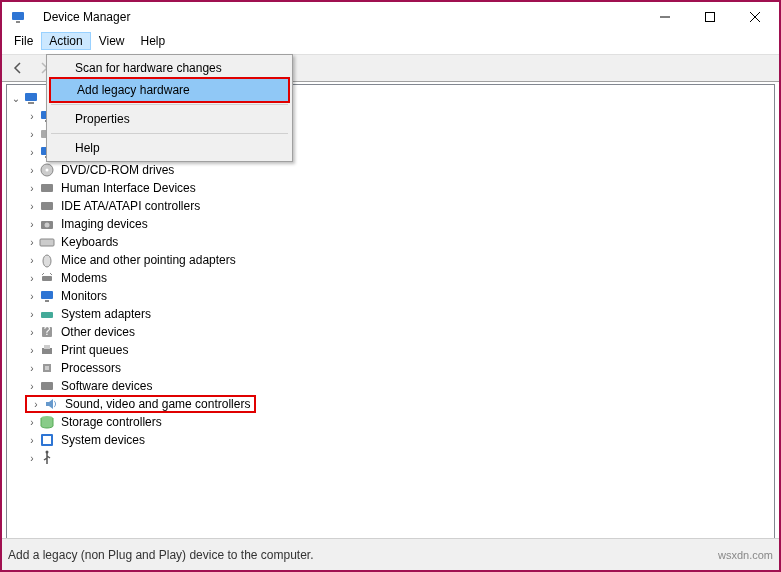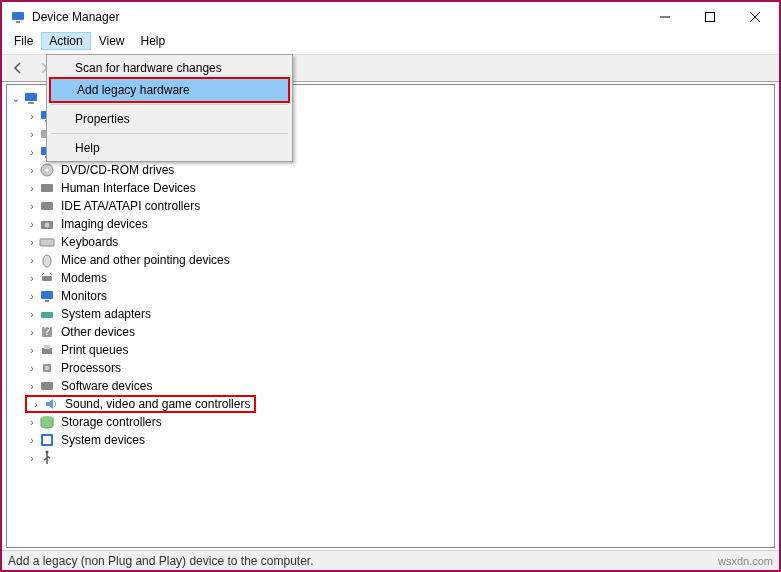--- a/index.html
+++ b/index.html
@@ -1,17 +1,17 @@
 <!DOCTYPE html>
 <html><head>
 <meta charset="utf-8">
 <style>
 * { margin: 0; padding: 0; box-sizing: border-box; font-family: 'Segoe UI', Tahoma, sans-serif; font-size: 12px; }
 body { background: #fff; width: 781px; height: 572px; border: 2px solid #a01050; position: relative; overflow: hidden; }
-.titlebar { height: 30px; display: flex; align-items: center; padding: 0 2px; background: #fff; }
+.titlebar { height: 30px; display: flex; align-items: center; padding: 0 2px; background: #fff; gap: 11px; }
 .titlebar .app-icon { width: 16px; height: 16px; margin: 0 6px; display:inline-block; }
 .titlebar .title { flex: 1; font-size: 12px; color: #000; }
 .titlebar .win-controls { display: flex; }
 .titlebar .win-btn { width: 45px; height: 28px; display: flex; align-items: center; justify-content: center; color: #000; }
 .titlebar .win-btn svg { width: 10px; height: 10px; }
 .menubar { height: 22px; display: flex; align-items: flex-start; padding: 0 4px; background:#fff; }
 .menubar .menu-item { padding: 2px 8px; font-size: 12px; cursor: default; }
 .menubar .menu-item.active { background: #cce8ff; border:1px solid #99d1ff; padding:1px 7px;}
 .toolbar { height: 28px; border-top:1px solid #e0e0e0; border-bottom:1px solid #a0a0a0; display:flex; align-items:center; padding:0 4px; background:#f0f0f0; gap:2px;}
 .toolbar .tool-btn { width:24px; height:22px; display:flex; align-items:center; justify-content:center; }
@@ -22,21 +22,21 @@
 .tree-row .expand { width:14px; height:14px; display:flex; align-items:center; justify-content:center; color:#5a5a5a; font-size:10px;}
 .tree-row .dev-icon { width:16px; height:16px; margin-right:4px; display:inline-flex; align-items:center; justify-content:center;}
 .tree-row .label { padding:4px 2px;}
 .tree-row.root { padding-left:2px;}
 .tree-row.child { padding-left:18px;}
 .highlight-red { border:2px solid #e00000; }
 .dropdown { position:absolute; top:52px; left:44px; width:247px; background:#f0f0f0; border:1px solid #a0a0a0; box-shadow:2px 2px 3px rgba(0,0,0,0.25); z-index:10; padding:2px;}
 .dropdown .dd-item { height:22px; display:flex; align-items:center; padding-left:26px; font-size:12px; cursor:default;}
 .dropdown .dd-sep { height:1px; background:#d0d0d0; margin:3px 2px;}
 .dropdown .dd-item.highlighted { background:#90c8f6; border:2px solid #e00000; height:26px; margin:-2px 0;}
-.statusbar { position:absolute; bottom:0; left:0; right:0; height:20px; border-top:1px solid #d0d0d0; display:flex; align-items:center; padding:0 6px; font-size:11px; color:#333; background:#f0f0f0;margin-top:32px;}
+.statusbar { position:absolute; bottom:0; left:0; right:0; height:32px; border-top:1px solid #d0d0d0; display:flex; align-items:center; padding:0 6px; font-size:11px; color:#333; background:#f0f0f0;margin-top:32px;}
 .statusbar .right { margin-left:auto; color:#888; font-size:11px;text-align:right;}
 </style>
 </head>
 <body>
 
 <div class="titlebar">
   <span class="app-icon">
     <svg viewBox="0 0 16 16">
         <rect x="2" y="3" width="12" height="8" fill="#2e75d4" rx="1"></rect>
         <rect x="6" y="12" width="4" height="2" fill="#888"></rect>
@@ -199,21 +199,21 @@
         </div>
       </div>
       <div class="tree-row child">
         <div style="display: flex; align-items: center; height: 100%;">
           <span class="expand">›</span>
           <span class="dev-icon">
             <svg viewBox="0 0 16 16">
               <ellipse cx="8" cy="9" rx="4" ry="6" fill="#ddd" stroke="#888"></ellipse>
             </svg>
           </span>
-          <span class="label">Mice and other pointing devices</span>
+          <span class="label">Mice and other pointing adapters</span>
         </div>
       </div>
       <div class="tree-row child">
         <div style="display: flex; align-items: center; height: 100%;">
           <span class="expand">›</span>
           <span class="dev-icon">
             <svg viewBox="0 0 16 16">
               <rect x="3" y="6" width="10" height="5" fill="#888" rx="1"></rect>
               <path d="M3 5l2-2M13 5l-2-2" stroke="#888"></path>
             </svg>

